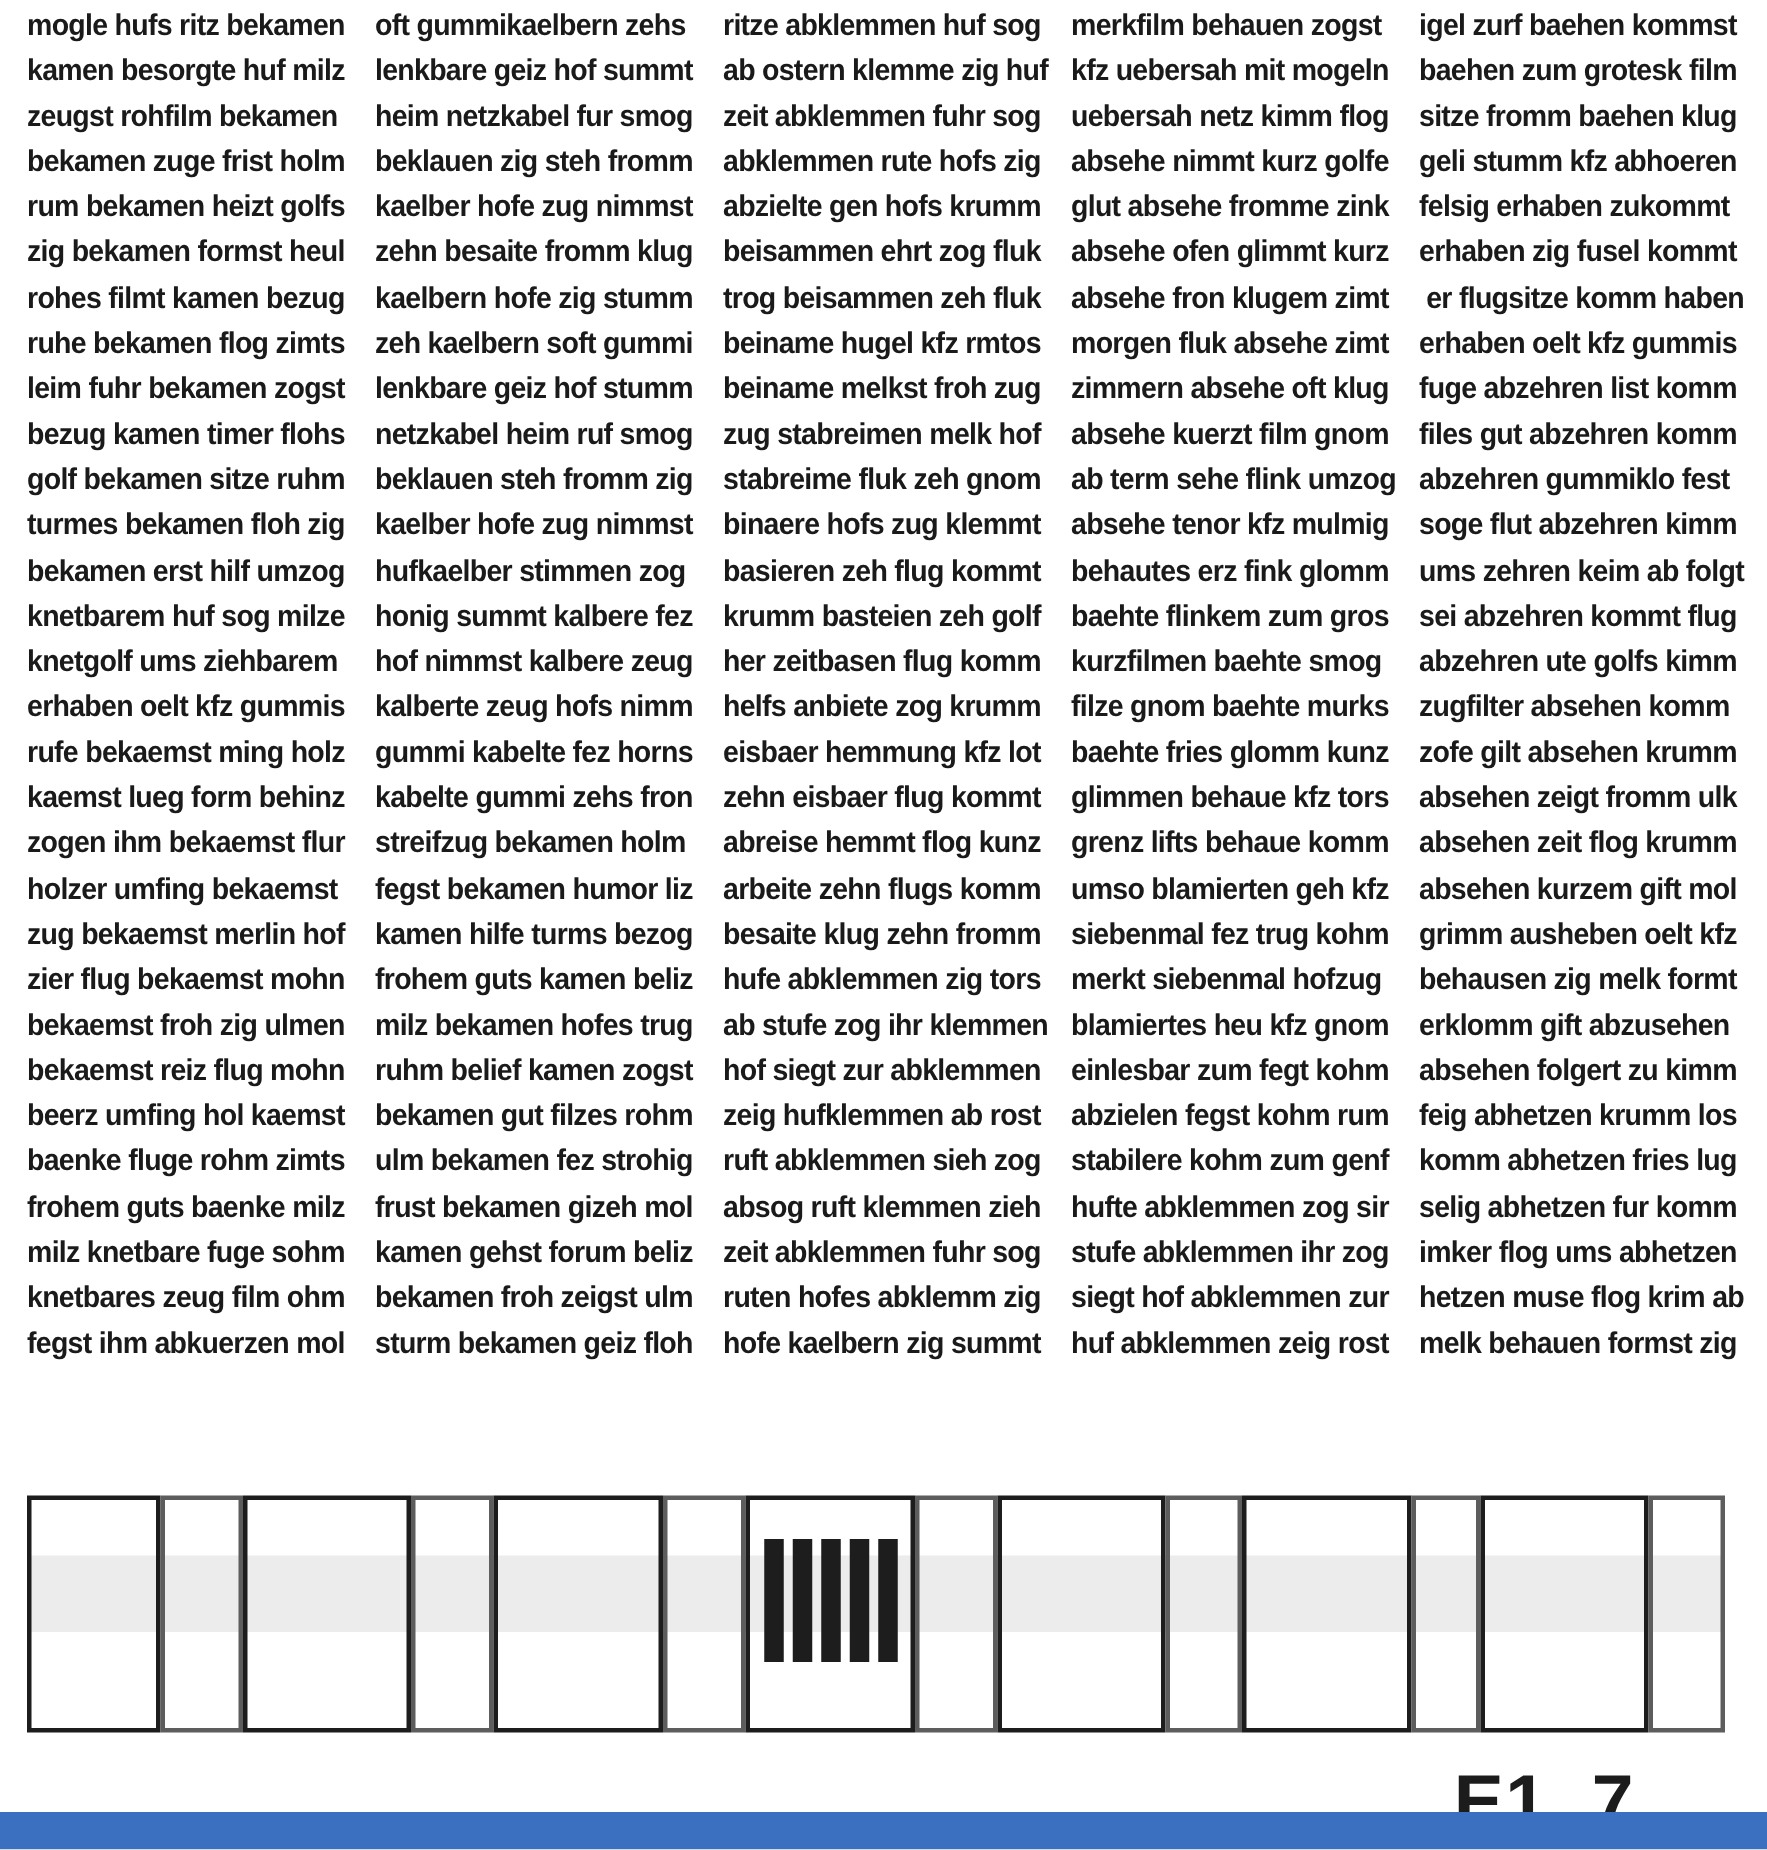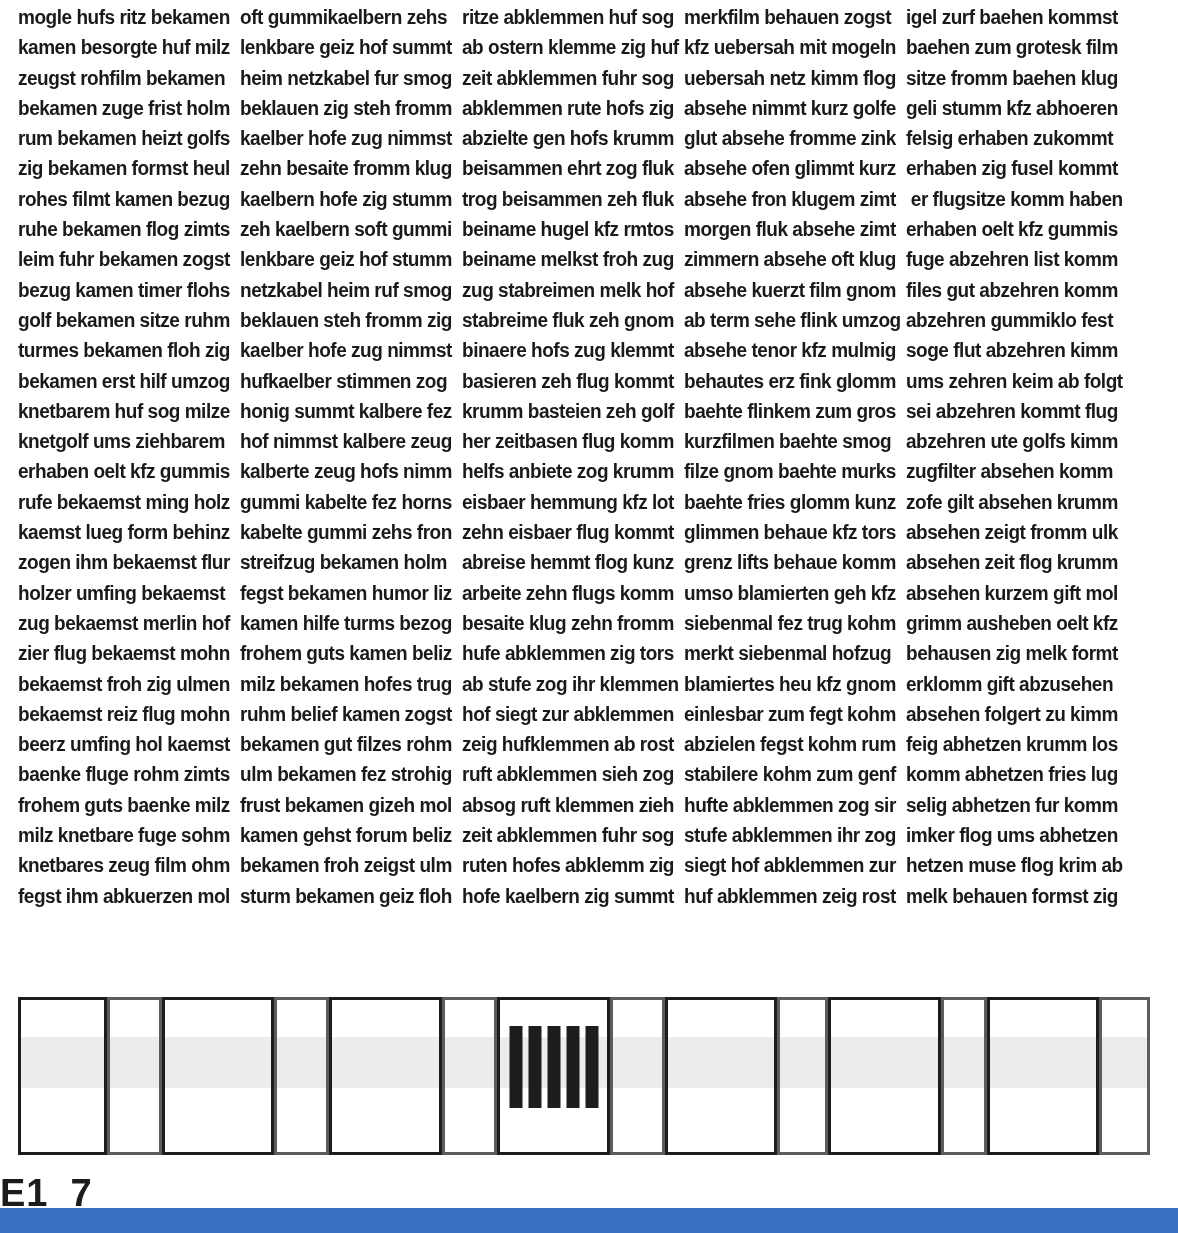--- a/index.html
+++ b/index.html
@@ -8,21 +8,21 @@
     position: relative;
     background: #ffffff;
     font-family: "Liberation Sans", sans-serif;
     overflow: hidden;
   }
   .text-grid {
     position: absolute;
     left: 18px; top: 2px;
     width: 1150px;
     display: flex;
-    gap: 0;
+    gap: 10px;
   }
   .col { width: 222px; flex: 0 0 222px; }
   .line {
     margin: 0;
     line-height: 30.3px;
     font-size: 20px;
     font-weight: bold;
     color: #1a1a1a;
     letter-spacing: -0.5px;
     white-space: pre;
@@ -55,22 +55,22 @@
     position: absolute;
     left: 50%; transform: translateX(-50%);
     top: 26px; height: 82px;
     display: flex; gap: 6px;
   }
   .bar { width: 13px; height: 100%; }
   .strip-label {
     position: absolute;
     top: 1172px; left: 0;
     width: 1090px;
-    text-align: left;
-    font-size: 38px;
+    text-align: right;
+    font-size: 50px;
     font-weight: bold;
     color: #1c1c1c;
     letter-spacing: 1px;
   }
   .footer-bar {
     position: absolute;
     top: 1208px; left: 0;
     width: 1178px; height: 25px;
   }
 </style>

